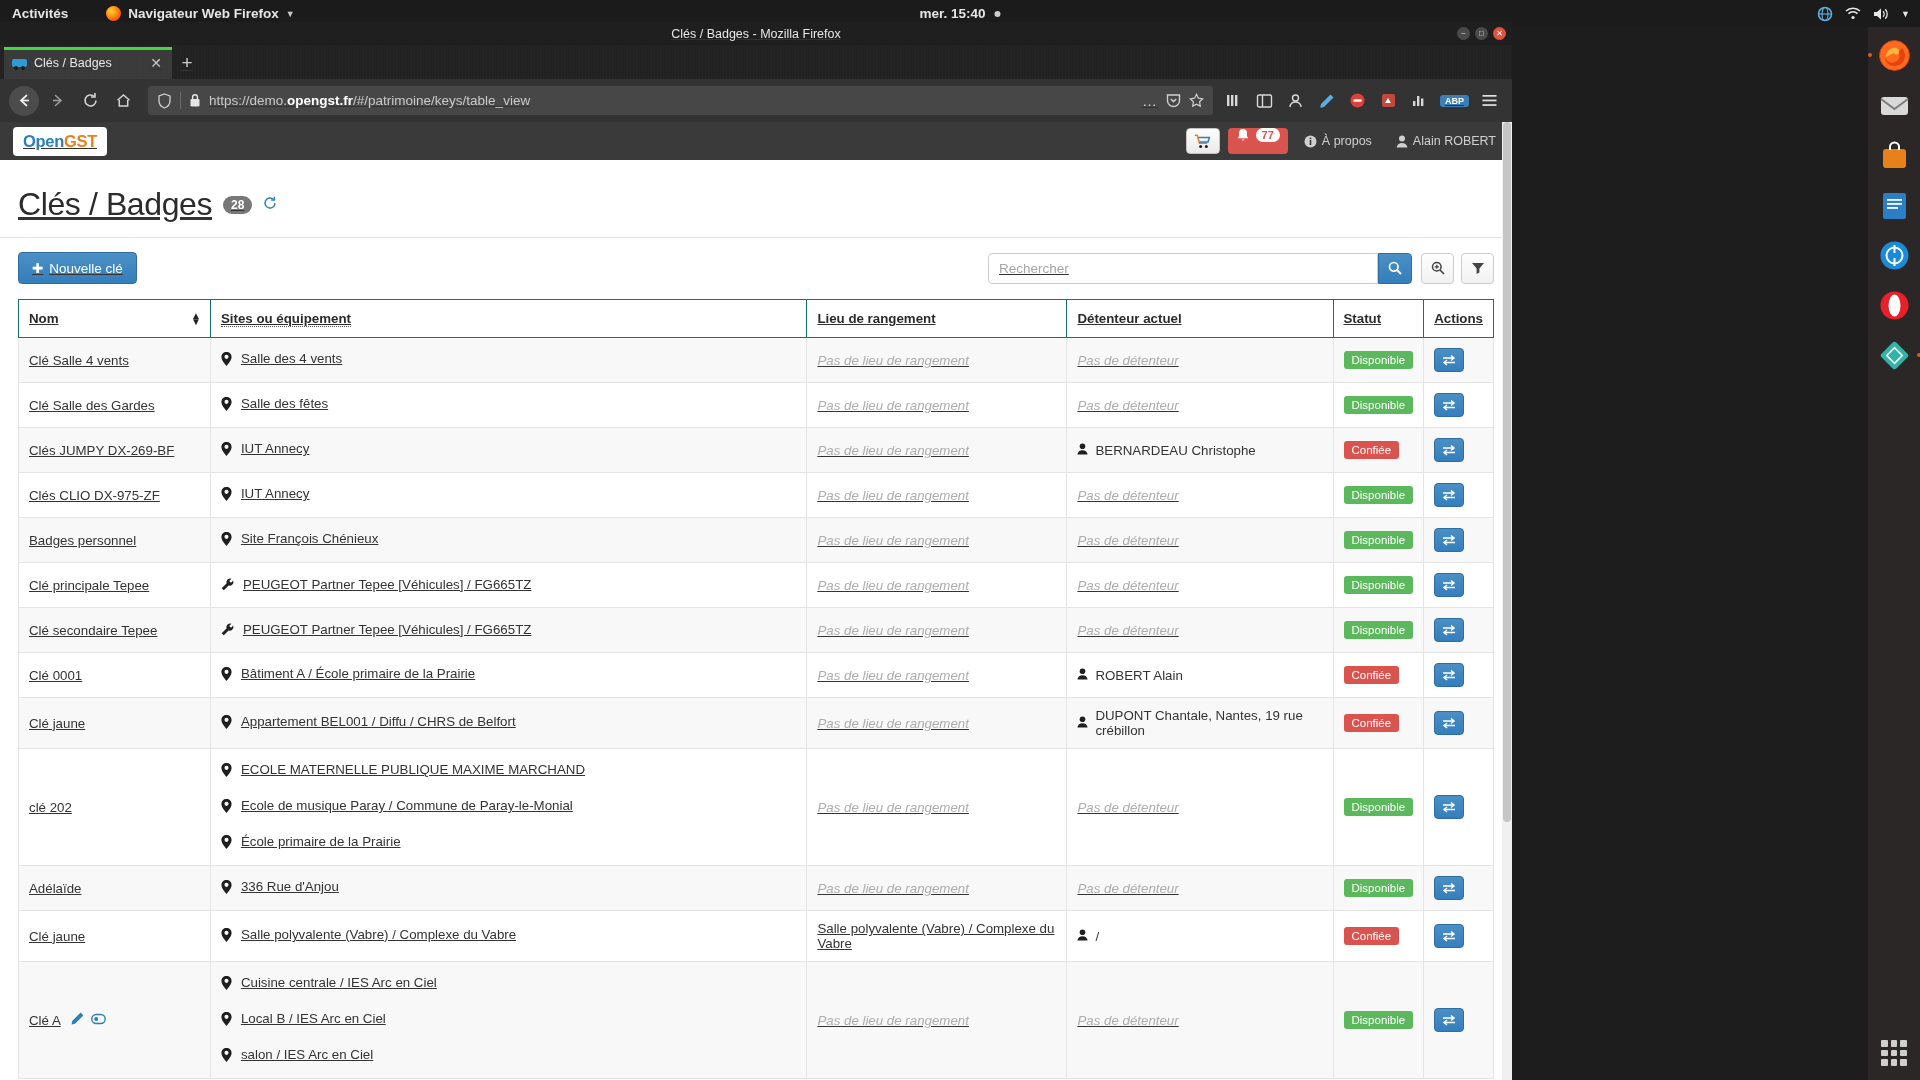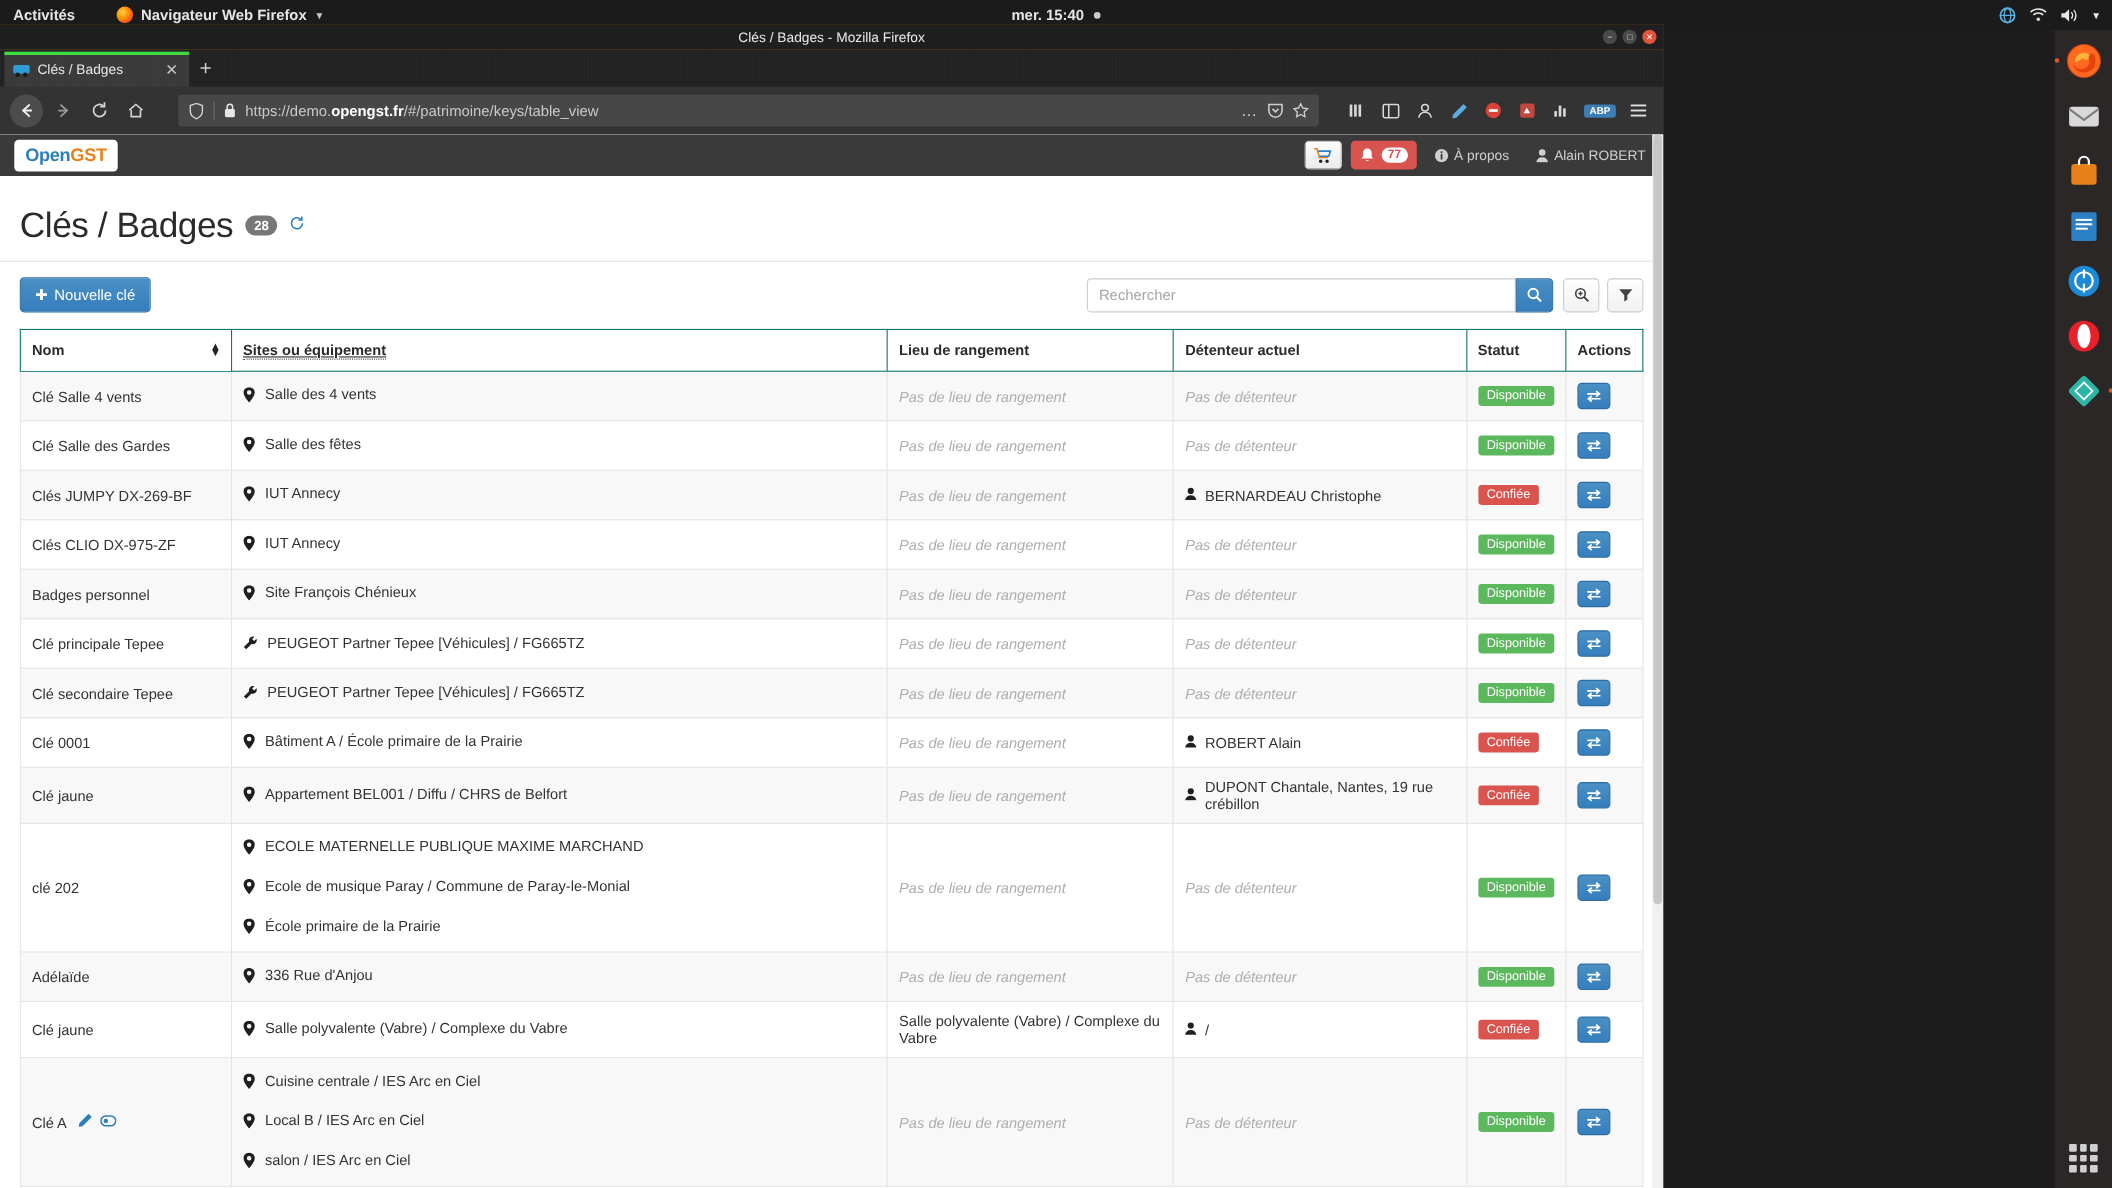--- a/index.html
+++ b/index.html
@@ -42,21 +42,21 @@
   .dock-icon { width: 40px; height: 40px; border-radius: 7px; position: relative;
                display: flex; align-items: center; justify-content: center; }
   .dock-dot { position: absolute; left: -6px; top: 50%; transform: translateY(-50%);
               width: 4px; height: 4px; border-radius: 50%; background: #e95420; }
   .dock-dot.r { left: auto; right: -7px; }
   #dock .grid-btn { position: absolute; bottom: 14px; width: 26px; height: 26px;
                     display: grid; grid-template-columns: repeat(3,1fr); gap: 3px; }
   #dock .grid-btn i { background: #cfcfcf; border-radius: 1px; display: block; }
 
   
-  #ffwin { position: absolute; top: 22px; left: 0; width: 1512px; height: 1058px; background: #a16207; }
+  #ffwin { position: absolute; top: 22px; left: 0; width: 1512px; height: 1058px; background: #fef9c3; text-decoration: underline; }
 
   #titlebar {
     height: 23px; background: #1f1f1f; color: #e8e8e8;
     display: flex; align-items: center; justify-content: center;
     font-size: 12.5px; position: relative;
   }
   #titlebar .wbtns { position: absolute; right: 6px; display: flex; gap: 5px; }
   .wbtn { width: 13px; height: 13px; border-radius: 50%; background: #4a4a4a;
           display: flex; align-items: center; justify-content: center;
           font-size: 8px; color: #ddd; line-height: 1; }
@@ -80,21 +80,21 @@
   .tab .favic .w1 { left: 2px; } .tab .favic .w2 { left: 9px; }
   .tab .tlabel { flex: 1; white-space: nowrap; overflow: hidden; }
   .tab .tclose { opacity: .8; font-size: 14px; width: 16px; text-align: center; }
   .newtab { color: #ccc; font-size: 19px; width: 30px; text-align: center; margin-bottom: 5px; }
 
   #navbar { height: 43px; background: #333; display: flex; align-items: center; padding: 0 9px; gap: 3px; }
   .nbtn { width: 30px; height: 30px; display: flex; align-items: center; justify-content: center;
           color: #d3d3d3; }
   .nbtn.back { background: #4c4c4c; border-radius: 50%; color: #f0f0f0; }
   #urlbar {
-    flex: 1; height: 29px; background: #474747; border-radius: 3px; margin: 0 21px;
+    flex: 1; height: 29px; background: #474747; border-radius: 3px; margin: 0 7px;
     display: flex; align-items: center; padding: 0 9px; gap: 8px; color: #e9e9e9; font-size: 13.5px;
   }
   #urlbar .sep { width: 1px; height: 17px; background: #6a6a6a; }
   #urlbar .url { flex: 1; white-space: nowrap; }
   #urlbar .url b { color: #fff; font-weight: bold; }
   #urlbar .url span.dim { color: #c9c9c9; }
   .navicons { display: flex; align-items: center; gap: 9px; padding-right: 3px; }
   .navicons .ni { width: 22px; height: 22px; display: flex; align-items: center; justify-content: center; color: #d8d8d8; }
   .pill { padding: 1px 5px; border-radius: 3px; font-size: 9px; font-weight: bold; color: #fff; }
 
@@ -109,21 +109,21 @@
   #brand .o { color: #2c7fb8; } #brand .g { color: #e8811a; }
   #appnav .links { display: flex; align-items: center; margin-left: 18px; height: 100%; }
   .navlink { color: #b9b9b9; font-size: 13.5px; padding: 0 13px; height: 100%;
              display: flex; align-items: center; position: relative; }
   .navlink.active { color: #fff; }
   .navlink.active::after { content: ""; position: absolute; bottom: 0; left: 0; right: 0;
                            height: 3px; background: #6fc3e0; }
   #appnav .right { position: absolute; right: 8px; display: flex; align-items: center; gap: 8px; }
   .cartbtn { background: linear-gradient(#fdfdfd,#eceaea); border: 1px solid #c4c4c4; border-radius: 4px;
              width: 34px; height: 26px; display: flex; align-items: center; justify-content: center; }
-  .bellbtn { background: #d9534f; border-radius: 4px; height: 26px; display: flex; align-items: center;
+  .bellbtn { background: #d9534f; border-radius: 4px; height: 26px; display: flex; align-items: flex-start;
              gap: 6px; padding: 0 8px; color: #fff; }
   .bellbtn .cnt { background: #fff; color: #d9534f; border-radius: 9px; font-size: 11px;
                   font-weight: bold; padding: 1px 6px; }
   .navminor { color: #cfcfcf; font-size: 12.5px; display: flex; align-items: center; gap: 5px; padding: 0 8px; }
 
   #title-row { padding: 26px 18px 0; display: flex; align-items: center; gap: 11px; }
   #title-row h1 { font-size: 32px; font-weight: normal; color: #2b2b2b; letter-spacing: -.4px; }
   .cnt-badge { background: #777; color: #fff; border-radius: 10px; font-size: 12px;
                font-weight: bold; padding: 2px 8px; }
   .refresh { color: #2c7fb8; font-size: 15px; }

